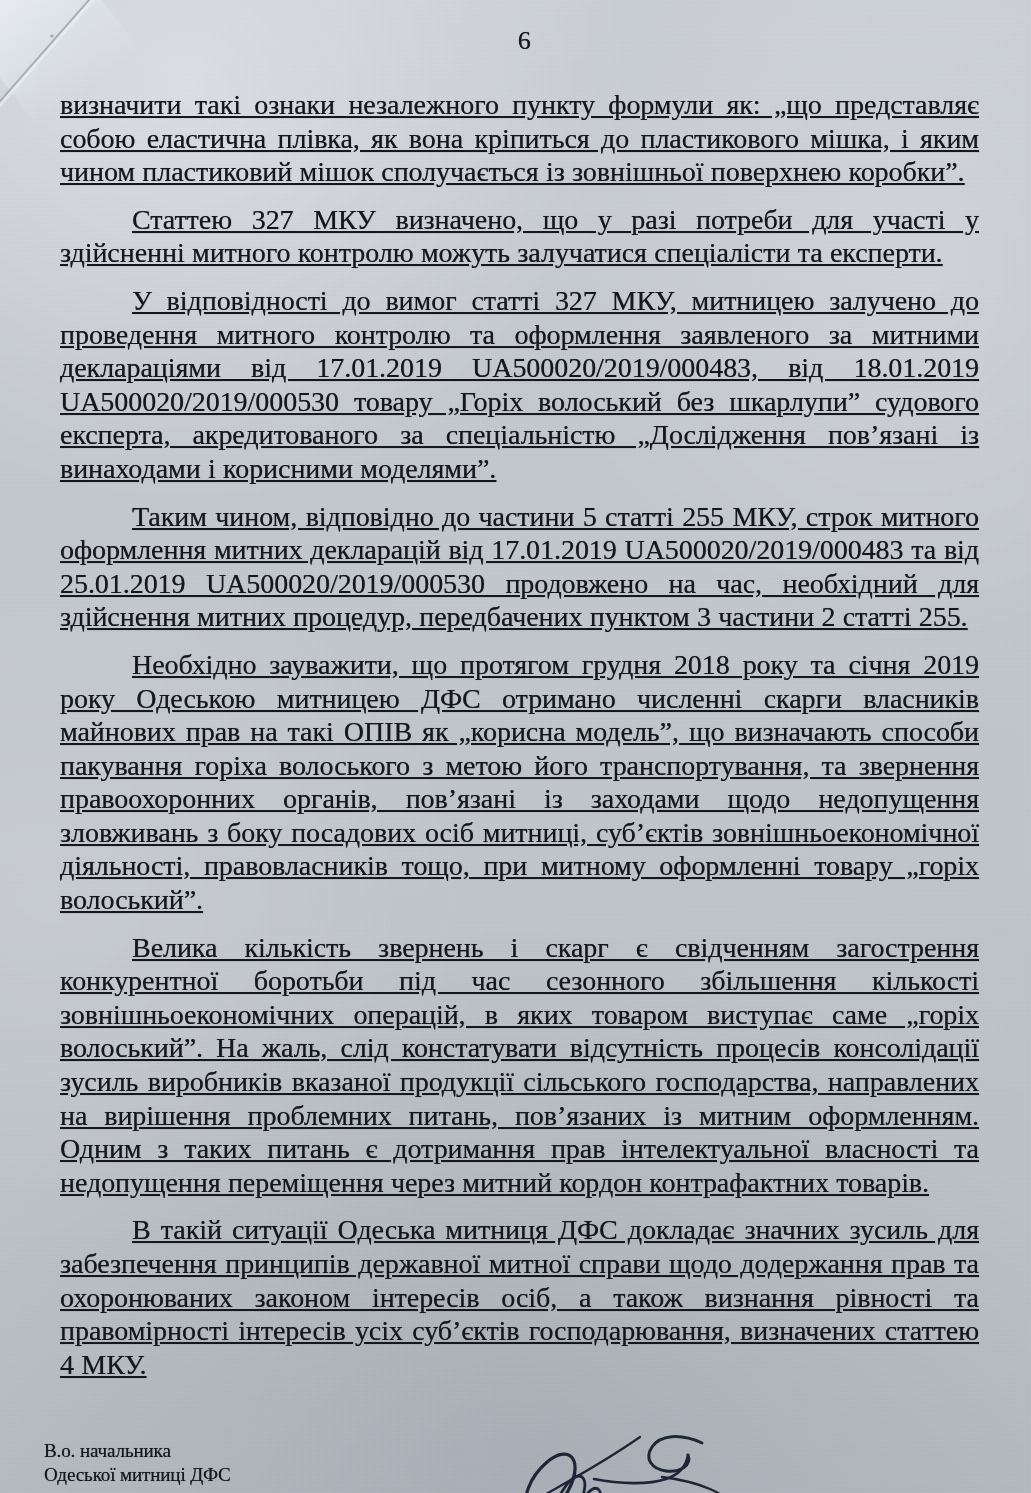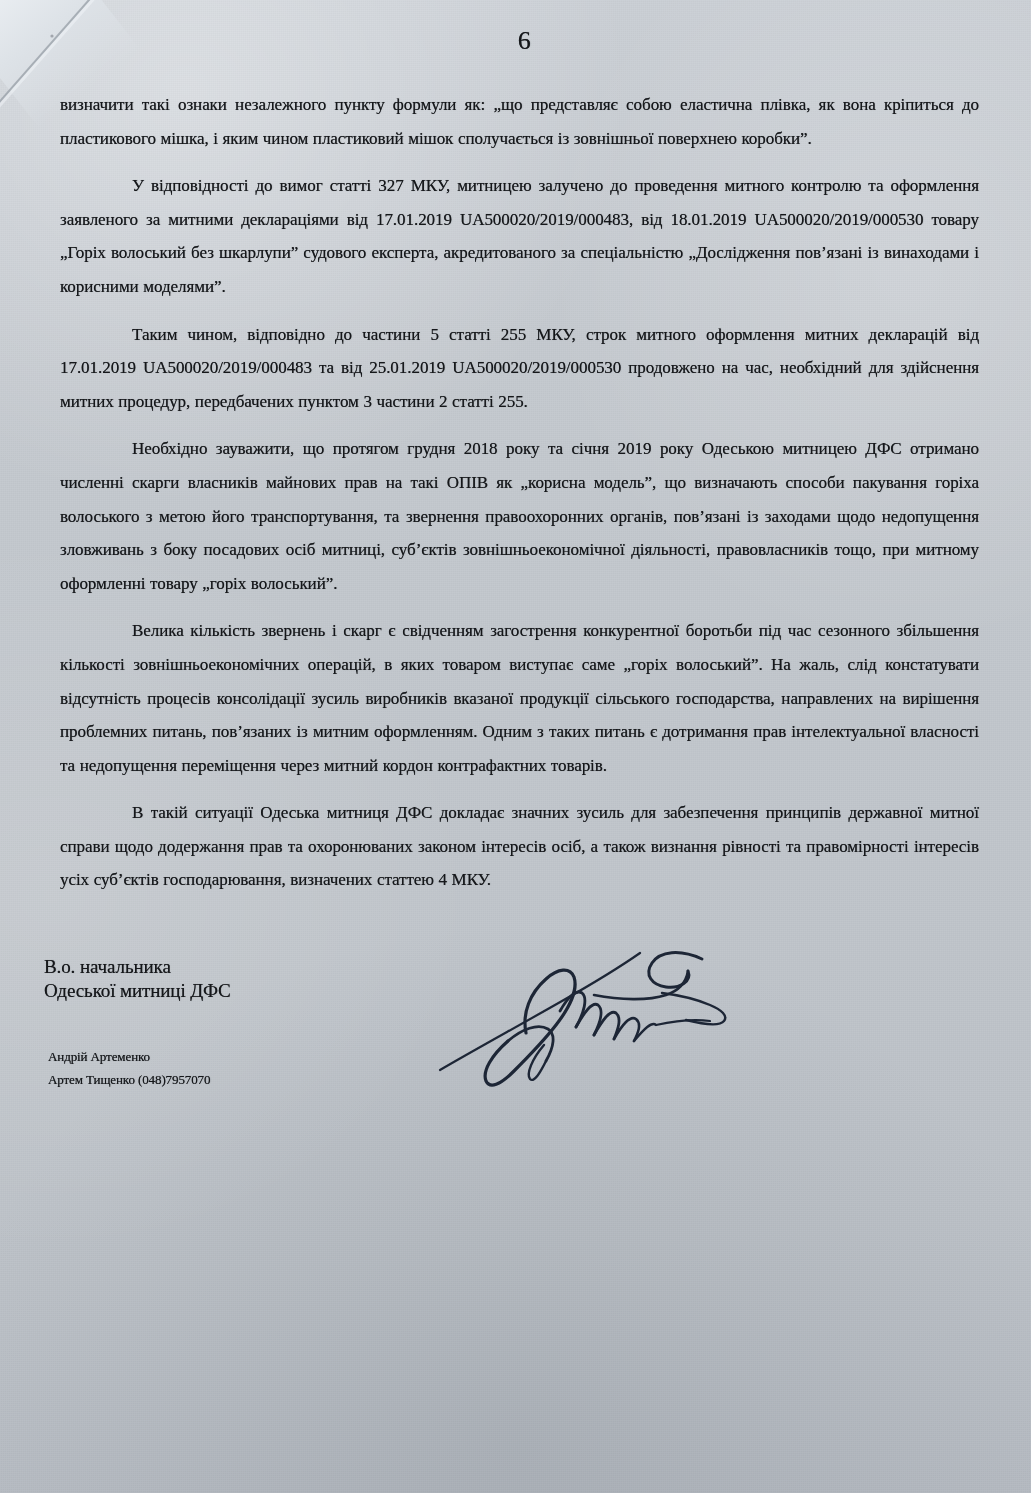--- a/index.html
+++ b/index.html
@@ -70,26 +70,27 @@
     line-height: 1;
     padding-top: 28px;
     padding-left: 10px;
     letter-spacing: 0.5px;
   }
   .body-block {
     margin-top: 34px;
   }
   p.para {
     margin: 0 0 14px 0;
-    font-size: 17px;
+    font-size: 28px;
     line-height: 33.6px;
     text-align: justify;
     text-indent: 72px;
     letter-spacing: -0.05px;
     word-spacing: 0.4px;
+    text-decoration: underline;
   }
   p.para.no-indent {
     text-indent: 0;
   }
   
   #content, .signature-block {
     text-shadow: 0 0 0.6px rgba(20,22,26,0.55), 0.4px 0.3px 0.9px rgba(60,66,74,0.30);
   }
   .signature-block {
     position: relative;
@@ -148,20 +149,21 @@
     <path d="M -6 112 L 98 -6" stroke="rgba(240,244,248,0.55)" stroke-width="3" fill="none"></path>
     <circle cx="52" cy="36" r="1.6" fill="rgba(90,96,104,0.45)"></circle>
   </svg>
 
   <div id="content">
 
     <div class="page-number">6</div>
 
     <div class="body-block">
       <p class="para no-indent">визначити такі ознаки незалежного пункту формули як: „що представляє собою еластична плівка, як вона кріпиться до пластикового мішка, і яким чином пластиковий мішок сполучається із зовнішньої поверхнею коробки”.</p>
+      <p class="para">Статтею 327 МКУ визначено, що у разі потреби для участі у здійсненні митного контролю можуть залучатися спеціалісти та експерти.</p>
       <p class="para">У відповідності до вимог статті 327 МКУ, митницею залучено до проведення митного контролю та оформлення заявленого за митними деклараціями від 17.01.2019 UA500020/2019/000483, від 18.01.2019 UA500020/2019/000530 товару „Горіх волоський без шкарлупи” судового експерта, акредитованого за спеціальністю „Дослідження пов’язані із винаходами і корисними моделями”.</p>
       <p class="para">Таким чином, відповідно до частини 5 статті 255 МКУ, строк митного оформлення митних декларацій від 17.01.2019 UA500020/2019/000483 та від 25.01.2019 UA500020/2019/000530 продовжено на час, необхідний для здійснення митних процедур, передбачених пунктом 3 частини 2 статті 255.</p>
       <p class="para">Необхідно зауважити, що протягом грудня 2018 року та січня 2019 року Одеською митницею ДФС отримано численні скарги власників майнових прав на такі ОПІВ як „корисна модель”, що визначають способи пакування горіха волоського з метою його транспортування, та звернення правоохоронних органів, пов’язані із заходами щодо недопущення зловживань з боку посадових осіб митниці, суб’єктів зовнішньоекономічної діяльності, правовласників тощо, при митному оформленні товару „горіх волоський”.</p>
       <p class="para">Велика кількість звернень і скарг є свідченням загострення конкурентної боротьби під час сезонного збільшення кількості зовнішньоекономічних операцій, в яких товаром виступає саме „горіх волоський”. На жаль, слід констатувати відсутність процесів консолідації зусиль виробників вказаної продукції сільського господарства, направлених на вирішення проблемних питань, пов’язаних із митним оформленням. Одним з таких питань є дотримання прав інтелектуальної власності та недопущення переміщення через митний кордон контрафактних товарів.</p>
       <p class="para">В такій ситуації Одеська митниця ДФС докладає значних зусиль для забезпечення принципів державної митної справи щодо додержання прав та охоронюваних законом інтересів осіб, а також визнання рівності та правомірності інтересів усіх суб’єктів господарювання, визначених статтею 4 МКУ.</p>
     </div>
 
   </div>
 
   <div class="signature-block">

